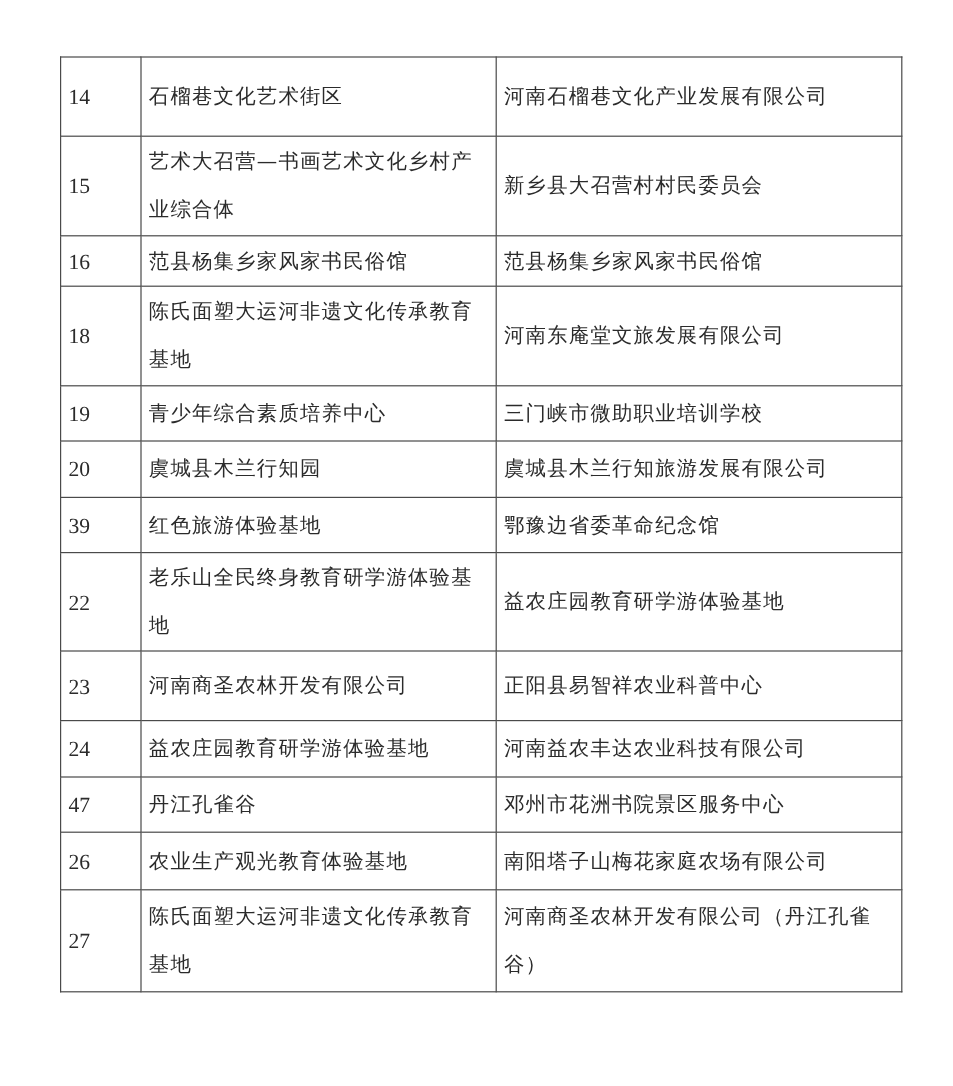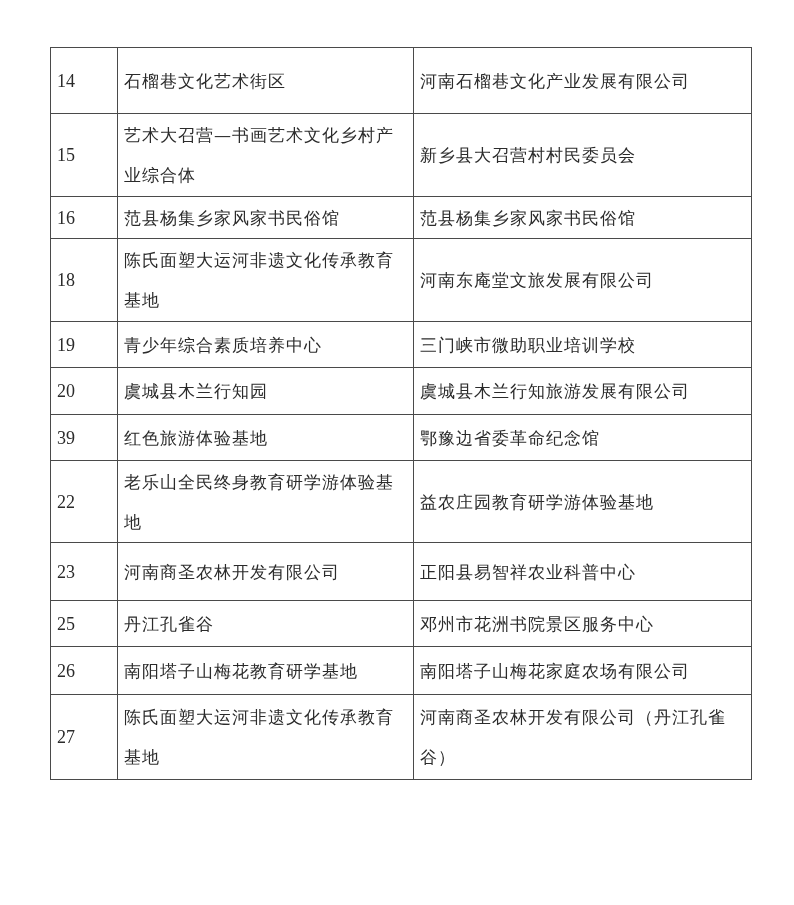--- a/index.html
+++ b/index.html
@@ -56,28 +56,33 @@
     <tr style="height:82px">
       <td class="no">22</td>
       <td class="name">老乐山全民终身教育研学游体验基地</td>
       <td class="org">益农庄园教育研学游体验基地</td>
     </tr>
     <tr style="height:58px">
       <td class="no">23</td>
       <td class="name">河南商圣农林开发有限公司</td>
       <td class="org">正阳县易智祥农业科普中心</td>
     </tr>
+    <tr style="height:47px">
+      <td class="no">24</td>
+      <td class="name">益农庄园教育研学游体验基地</td>
+      <td class="org">河南益农丰达农业科技有限公司</td>
+    </tr>
     <tr style="height:46px">
-      <td class="no">25</td>
+      <td class="no">47</td>
       <td class="name">丹江孔雀谷</td>
       <td class="org">邓州市花洲书院景区服务中心</td>
     </tr>
     <tr style="height:48px">
       <td class="no">26</td>
-      <td class="name">南阳塔子山梅花教育研学基地</td>
+      <td class="name">农业生产观光教育体验基地</td>
       <td class="org">南阳塔子山梅花家庭农场有限公司</td>
     </tr>
     <tr style="height:85px">
       <td class="no">27</td>
       <td class="name">陈氏面塑大运河非遗文化传承教育基地</td>
       <td class="org">河南商圣农林开发有限公司（丹江孔雀谷）</td>
     </tr>
   </tbody>
 </table>
 

